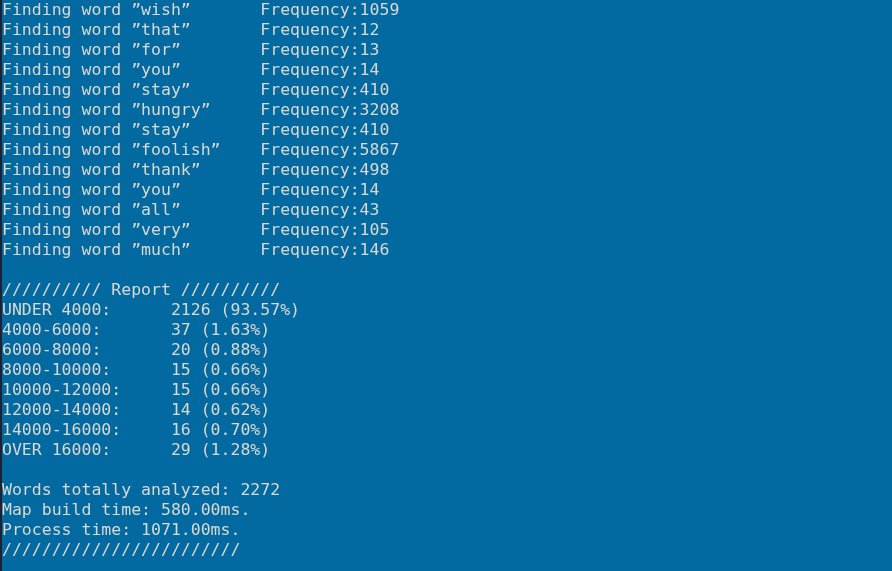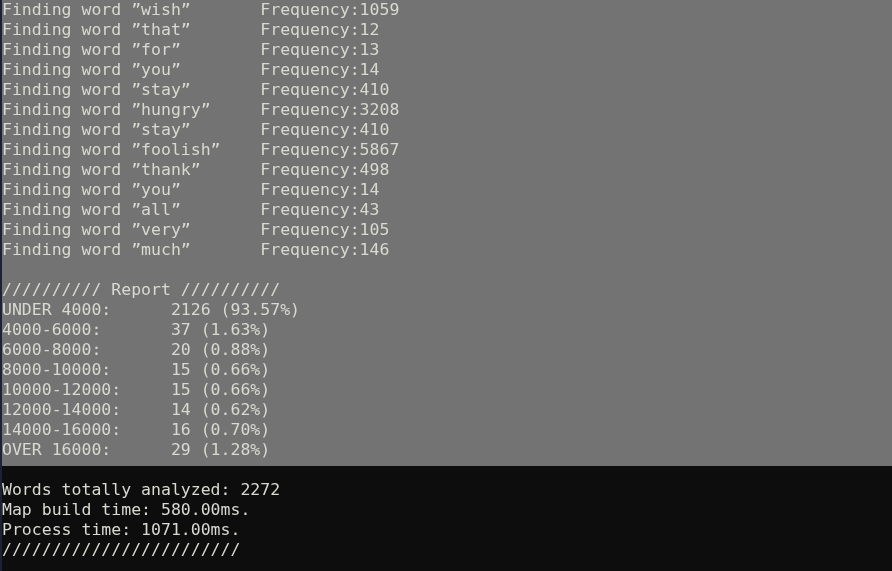--- a/index.html
+++ b/index.html
@@ -11,22 +11,22 @@
   body {
     width: 892px;
     height: 571px;
     overflow: hidden;
     font-family: "DejaVu Sans Mono", "Liberation Mono", monospace;
   }
 
   #console-window {
     position: relative;
     width: 892px;
-    height: 466px;
-    background: #737373;
+    height: 571px;
+    background: #0369a1;
     box-sizing: border-box;
   }
 
   
   #left-edge-strip {
     position: absolute;
     left: 0;
     top: 0;
     width: 2px;
     height: 571px;

